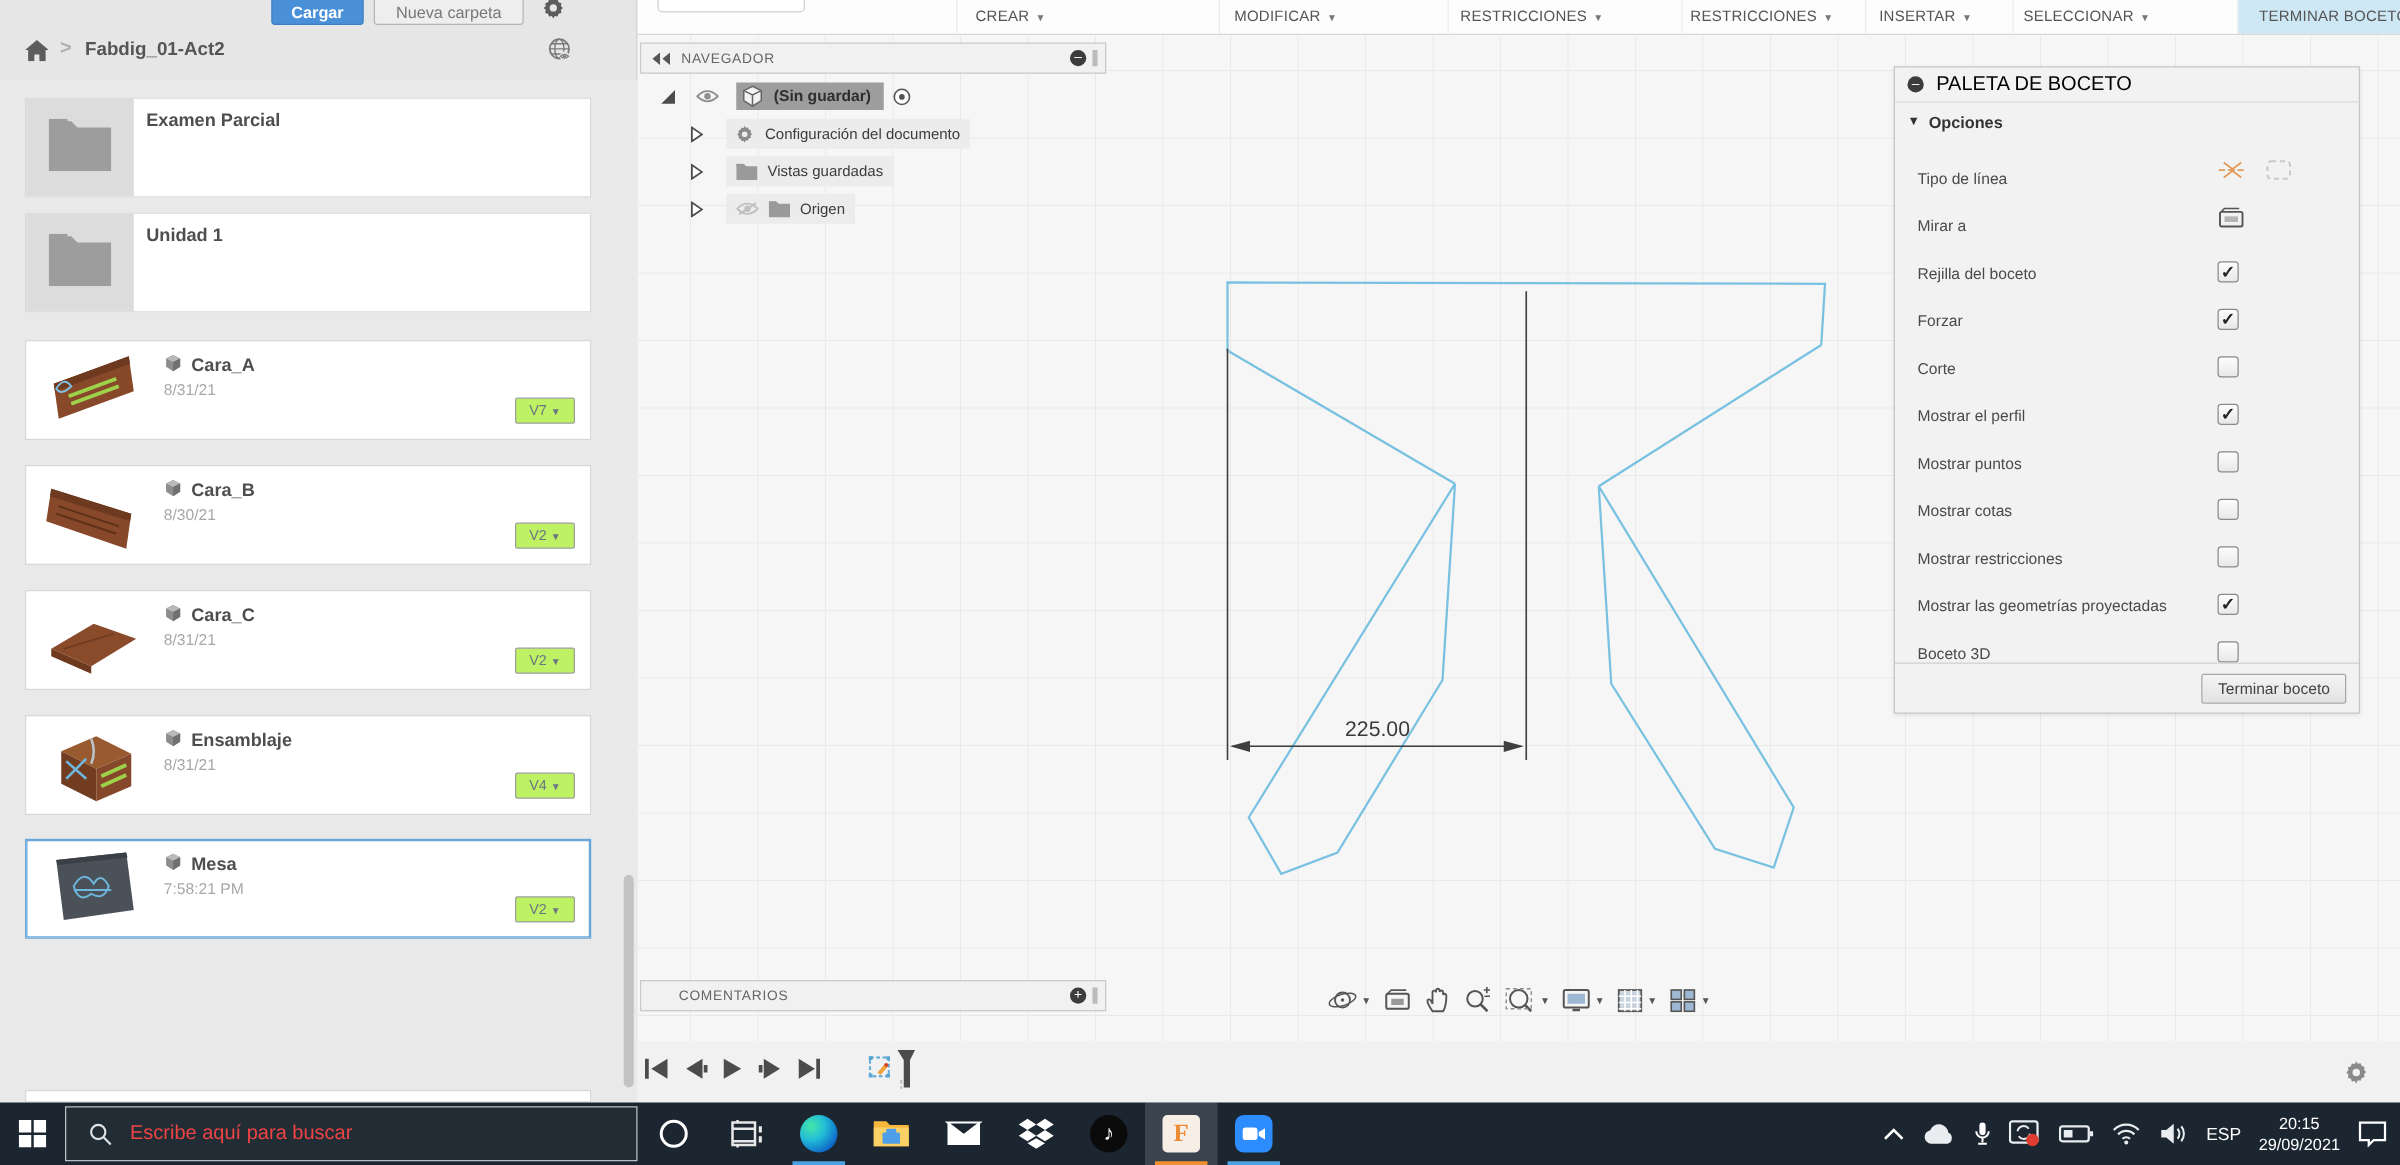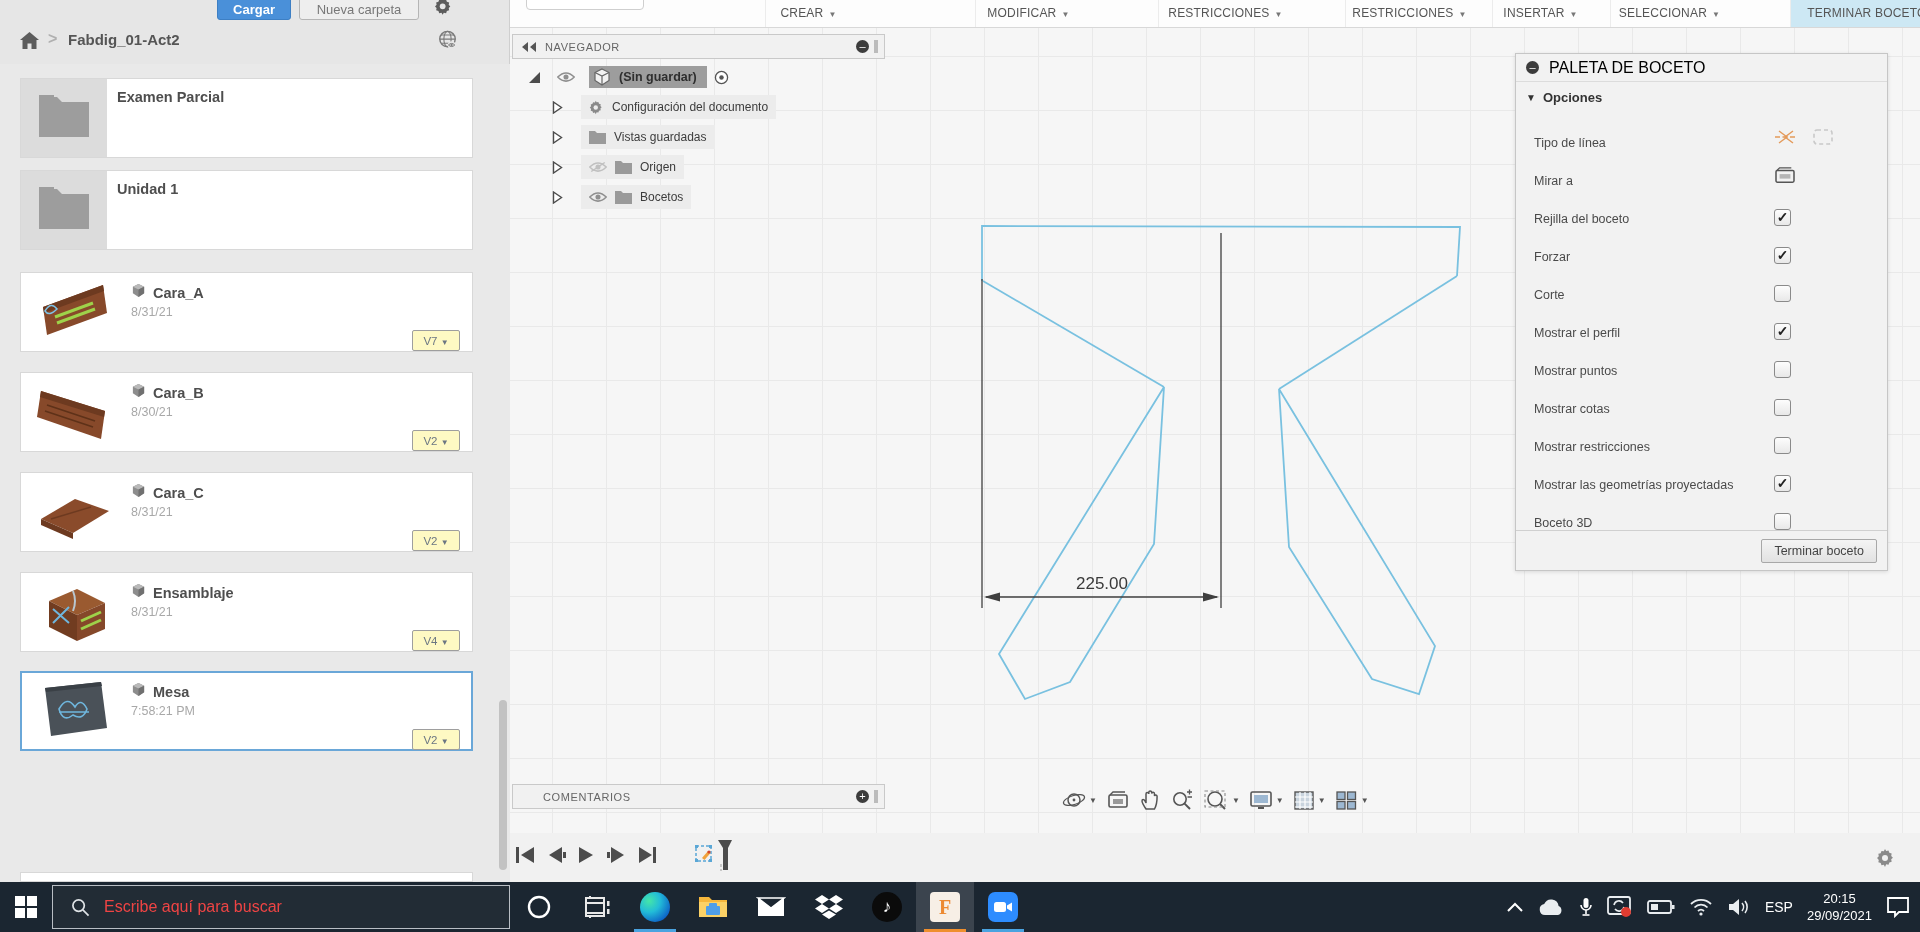--- a/index.html
+++ b/index.html
@@ -19,21 +19,21 @@
   .bc-globe { position:absolute; left:437px; top:2px; width:21px; height:20px; }
   #dp-list { position:absolute; left:0; top:64px; width:510px; height:818px; background:#e9e9e9; overflow:hidden; }
   .card { position:absolute; left:20px; width:453px; height:80px; background:#fff; border:1px solid #d8d8d8; }
   .card.selected { border:1px solid #6aa7d8; box-shadow:0 0 0 1px #6aa7d8 inset; }
   .card .folder-tile { position:absolute; left:0; top:0; width:86px; height:78px; background:#dcdcdc; }
   .card .folder-tile svg { position:absolute; left:18px; top:16px; }
   .card .thumb { position:absolute; left:14px; top:4px; width:78px; height:70px; }
   .card .titlerow { position:absolute; left:110px; top:10px; display:flex; align-items:center; gap:7px; }
   .card .title { font-size:14.5px; font-weight:bold; color:#4e4e4e; }
   .card .date { position:absolute; left:110px; top:32px; font-size:12.5px; color:#a8a8a8; }
-  .badge { position:absolute; right:12px; bottom:0; width:48px; height:21px; border:1px solid #9e9e9e; border-radius:2px; background:#fef9c3; font-size:11.5px; color:#6b7682; text-align:center; line-height:20px; }
+  .badge { position:absolute; right:12px; bottom:12px; width:48px; height:21px; border:1px solid #9e9e9e; border-radius:2px; background:#bef264; font-size:11.5px; color:#6b7682; text-align:center; line-height:20px; }
   .dp-scroll { position:absolute; right:2px; top:64px; width:8px; height:818px; }
   .dp-scroll .sthumb { position:absolute; left:0; top:636px; width:8px; height:170px; background:#c2c2c2; border-radius:4px; }
 
   
   #menu-bar { position:absolute; left:510px; top:0; width:1410px; height:28px; background:#fdfdfd; border-bottom:1px solid #d8d8d8; }
   .menu-item { position:absolute; top:0; height:27px; line-height:27px; font-size:12px; color:#555; letter-spacing:.2px; text-align:center; border-left:1px solid #ececec; }
   .menu-item .caret { font-size:8px; color:#777; margin-left:5px; }
   .menu-item.active { background:#cde8f4; }
   .toolbar-remnant { position:absolute; left:16px; top:-8px; width:118px; height:18px; border:1px solid #cfcfcf; border-radius:4px; background:#fff; }
 
@@ -381,42 +381,20 @@
                 <line x1="3" y1="14" x2="21" y2="2" stroke="#c0c0c0" stroke-width="2"></line>
               </svg>
             </span>
             <span class="t-ico">
               <svg width="17" height="13" viewBox="0 0 17 13">
                 <path d="M0 0h6l2 2h9v11H0z" fill="#9a9a9a"></path>
                 <path d="M0 2h6V0H0z" fill="#9a9a9a"></path>
               </svg>
             </span>
             <span class="tree-label">Origen</span>
-          </span>
-        </div>
-        <div class="tree-row">
-          <span class="t-ico" style="margin-left:40px">
-            <svg width="11" height="13" viewBox="0 0 11 13">
-              <path d="M1.5 1l8 5.5-8 5.5z" fill="#fff" stroke="#4c4c4c" stroke-width="1.4"></path>
-            </svg>
-          </span>
-          <span class="tree-chip" style="margin-left:10px">
-            <span class="t-ico">
-              <svg width="18" height="12" viewBox="0 0 24 16">
-                <path d="M1 8Q12 -3 23 8Q12 19 1 8Z" fill="none" stroke="#8f8f8f" stroke-width="2"></path>
-                <circle cx="12" cy="8" r="3.4" fill="#8f8f8f"></circle>
-              </svg>
-            </span>
-            <span class="t-ico">
-              <svg width="17" height="13" viewBox="0 0 17 13">
-                <path d="M0 0h6l2 2h9v11H0z" fill="#9a9a9a"></path>
-                <path d="M0 2h6V0H0z" fill="#9a9a9a"></path>
-              </svg>
-            </span>
-            <span class="tree-label">Bocetos</span>
           </span>
         </div>
       </div>
 
     <div id="palette">
       <div class="pal-header">
         <span class="disc" style="margin-left:10px">–</span>
         <span class="fb-title">PALETA DE BOCETO</span>
       </div>
       <div class="pal-section">

